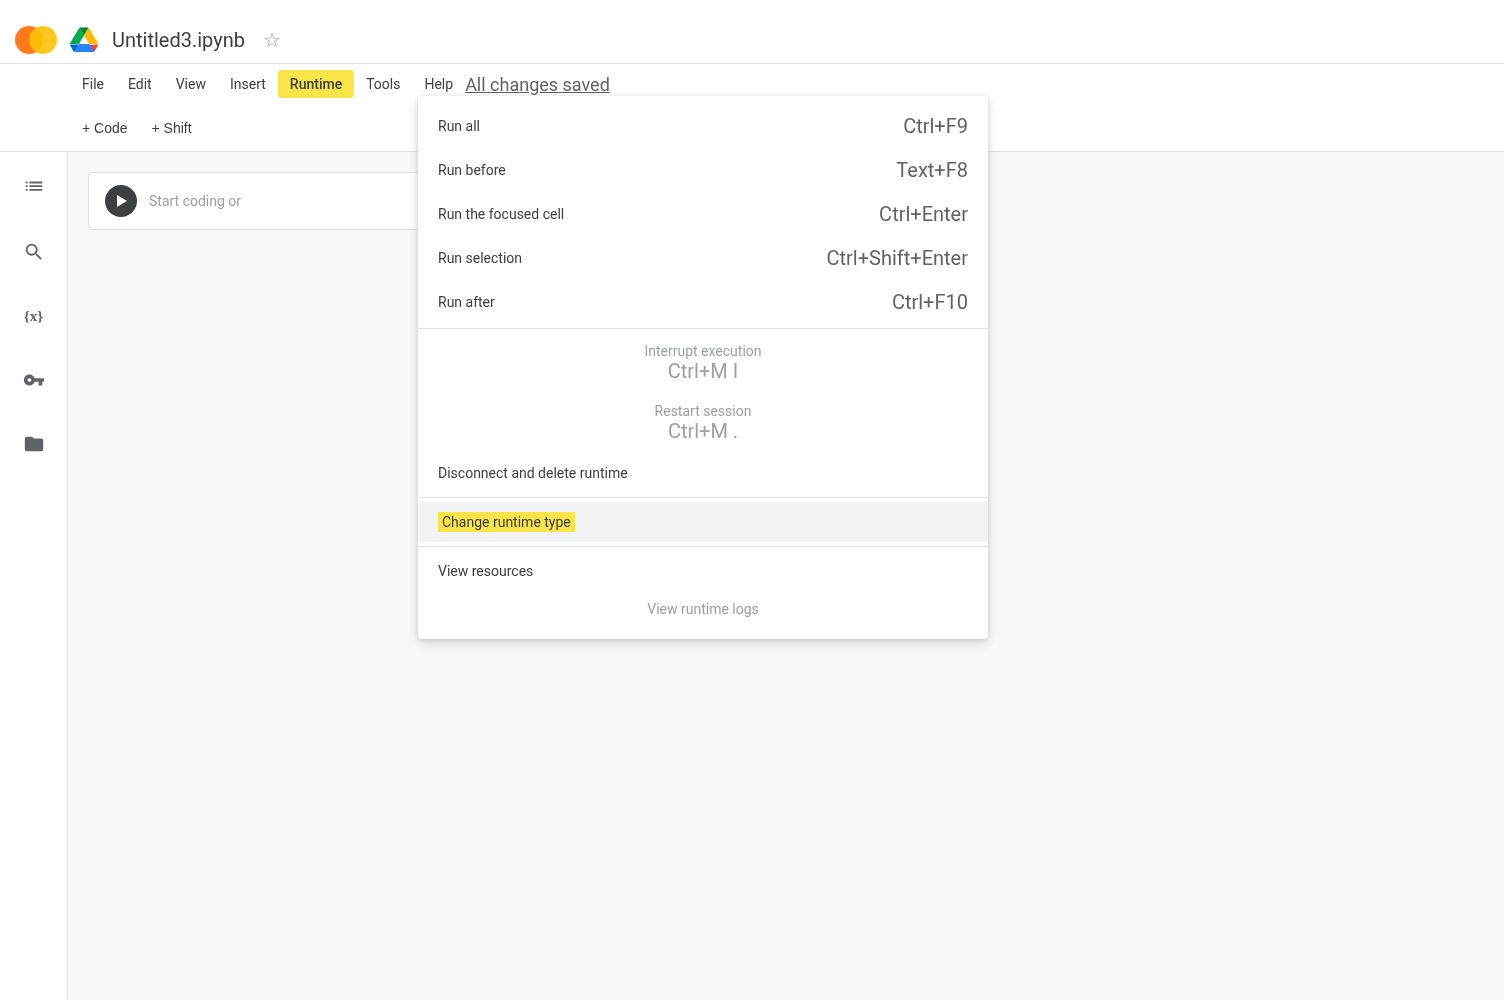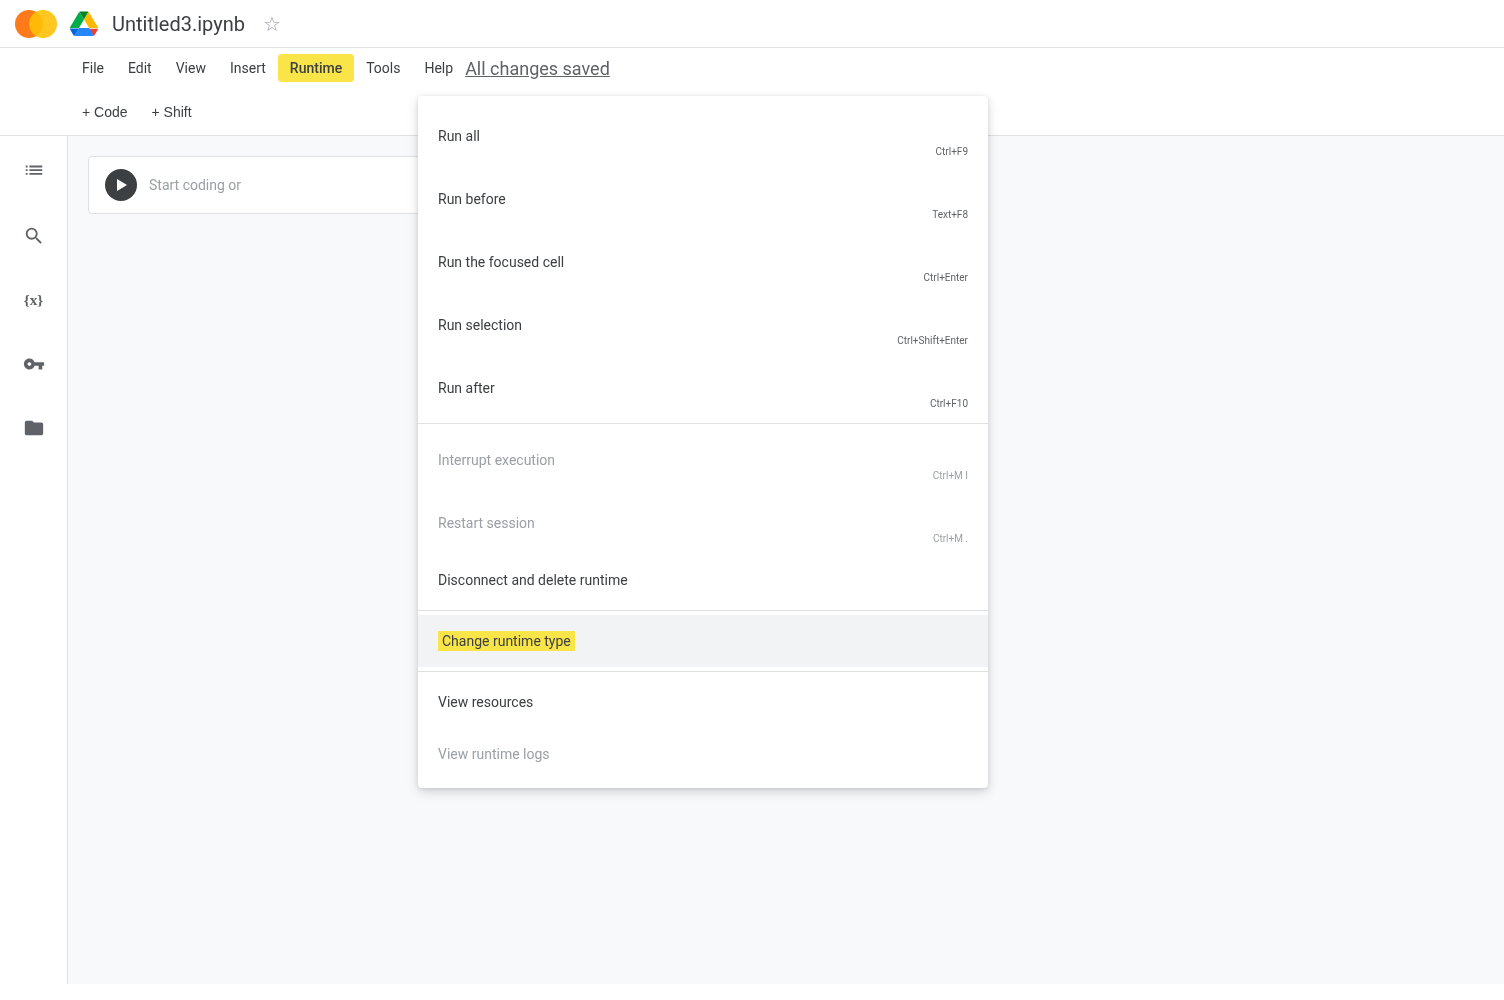--- a/index.html
+++ b/index.html
@@ -8,23 +8,23 @@
       background: #fff;
       width: 1504px;
       height: 1000px;
       overflow: hidden;
       position: relative;
     }
 
     
     .topbar {
       display: flex;
-      align-items: center;
+      align-items: flex-start;
       padding: 16px 12px;
-      height: 48px;
+      height: 64px;
       border-bottom: 1px solid #e0e0e0;
       background: #fff;
       position: relative;
       z-index: 10;
     }
 
     .logo-area {
       display: flex;
       align-items: center;
       gap: 10px;
@@ -209,40 +209,40 @@
       padding: 10px 20px;
       font-size: 14px;
       color: #3c4043;
       cursor: pointer;
       min-height: 40px;
     }
 
     .menu-row.disabled {
       color: #9aa0a6;
       cursor: default;
+      flex-direction: column;
     }
 
     .menu-row.highlighted {
       background: #f1f3f4;
     }
 
     .menu-row .label {
       font-size: 14px;
     }
 
     .menu-row .label.highlighted-text {
       background: #f9e547;
       padding: 2px 4px;
       border-radius: 0;
     }
 
     .menu-row .shortcut {
-      font-size: 10px;
+      font-size: 20px;
       color: #5f6368;
-      margin-top: 32px;
     }
 
     .menu-row .shortcut.disabled-shortcut {
       color: #9aa0a6;
     }
 
     .menu-divider {
       height: 1px;
       background: #e0e0e0;
       margin: 4px 0;

